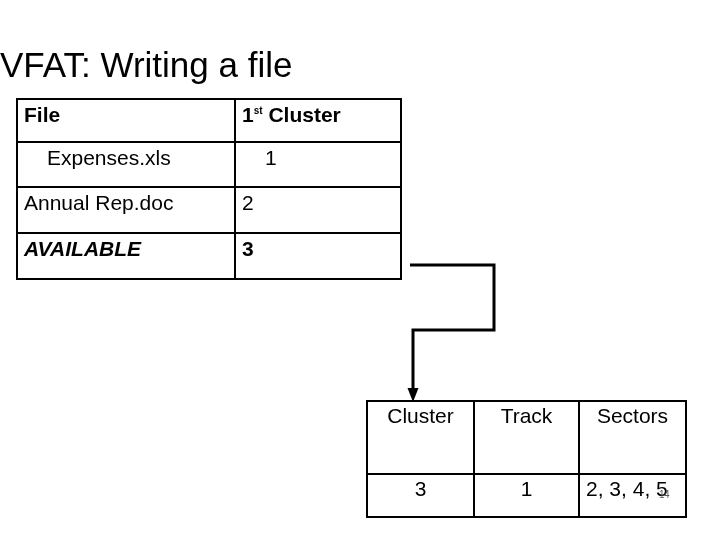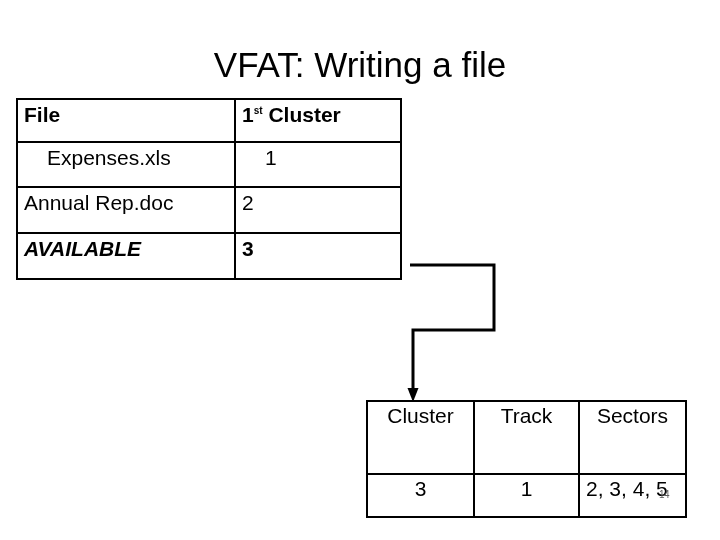--- a/index.html
+++ b/index.html
@@ -15,21 +15,20 @@
     font-family: "Liberation Sans", sans-serif;
     color: #000000;
   }
 
   
   #slide-title {
     position: absolute;
     left: 0;
     top: 44px;
     width: 720px;
-    text-align: center;
     font-size: 35px;
     line-height: 42px;
     font-weight: 400;
     color: #000000;
     white-space: nowrap;
   }
 
   
   #fat-table {
     position: absolute;

